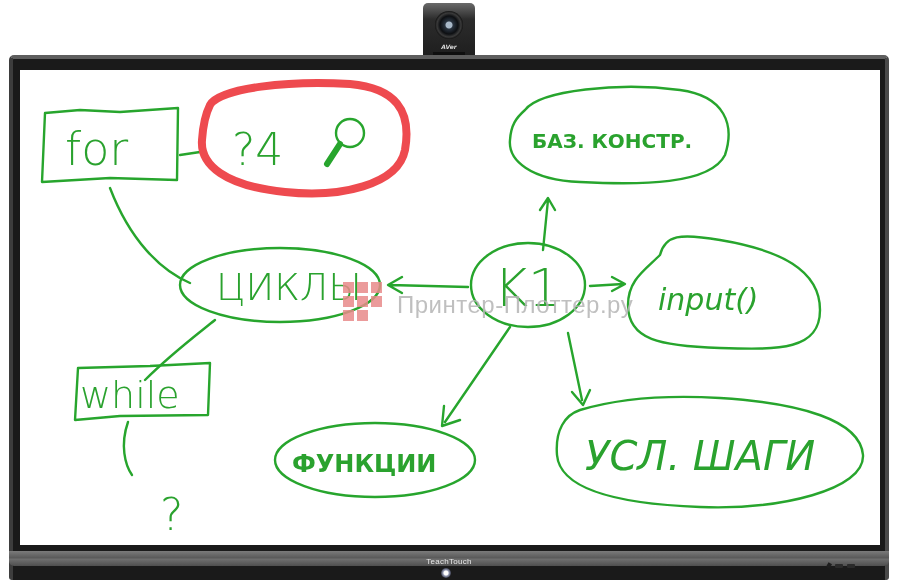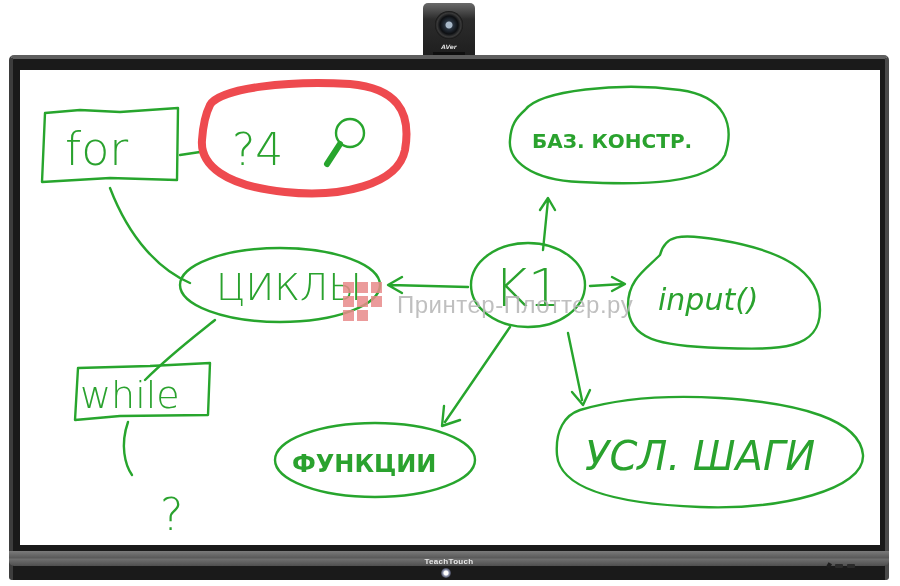--- a/index.html
+++ b/index.html
@@ -31,21 +31,20 @@
     border-right: 4px solid #4a4a4a;
   }
   .screen {
     position: absolute; left: 20px; top: 70px; width: 860px; height: 475px;
     background: #ffffff; overflow: hidden;
   }
   .chin {
     position: absolute; left: 9px; top: 551px; width: 880px; height: 15px;
     background: linear-gradient(#7b7b7b, #5a5a5a 45%, #6e6e6e 55%, #4f4f4f);
     border-radius: 0 0 5px 5px;
-    font-weight: bold;
   }
   .chin .logo {
     position: absolute; left: 0; right: 0; top: 6px; text-align: center;
     font-family: "Liberation Sans", sans-serif; font-size: 8px; color: #e8e8e8; letter-spacing: 0.3px;
   }
   .chin .sensor {
     position: absolute; left: 432px; top: 17px; width: 10px; height: 10px; border-radius: 50%;
     background: radial-gradient(circle, #ffffff 0 2px, #9aa0b8 3px, #3c3f50 5px);
   }
   .chin .btns { position: absolute; right: 34px; top: 12px; display: flex; gap: 4px; align-items: center; }

